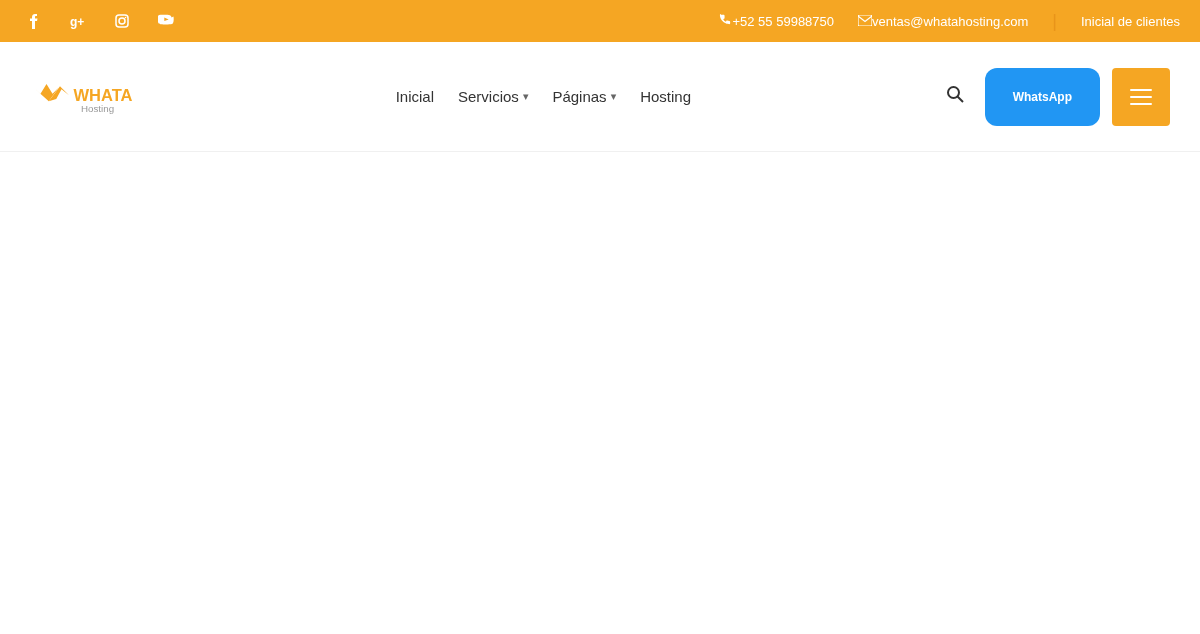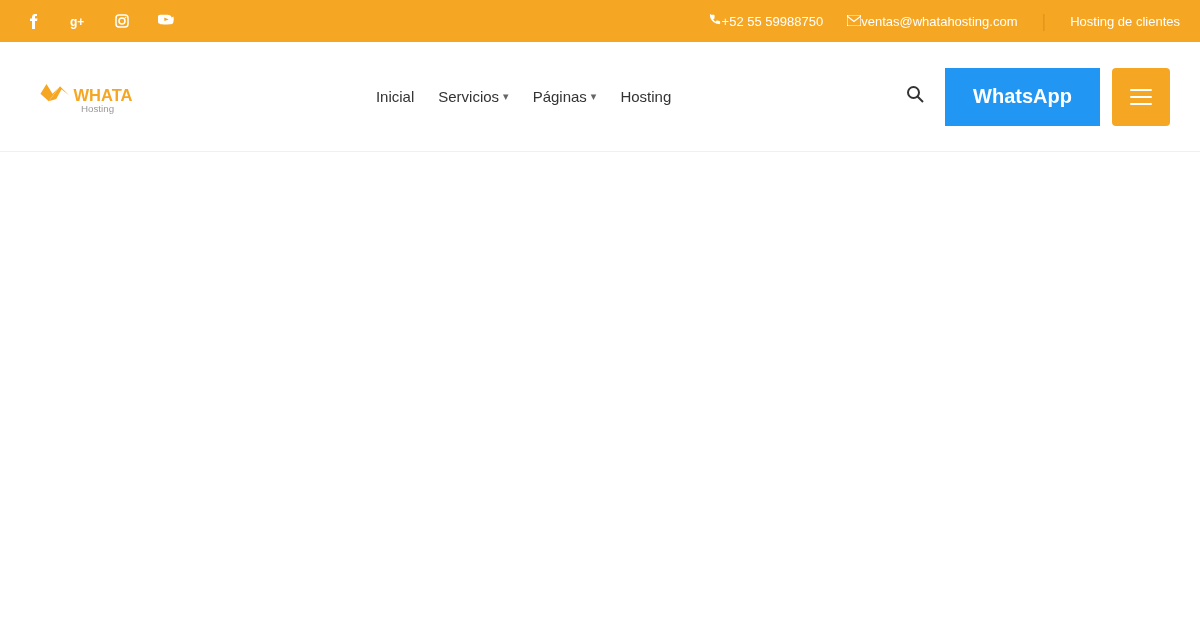--- a/index.html
+++ b/index.html
@@ -104,24 +104,24 @@
       cursor: pointer;
       font-size: 18px;
       color: #333;
       padding: 8px;
     }
     .whatsapp-btn {
       background: #2196f3;
       color: #fff;
       border: none;
       padding: 16px 28px;
-      font-size: 20px;
+      font-size: 12px;
       font-weight: bold;
       cursor: pointer;
-      border-radius: 0;
+      border-radius: 12px;
       height: 58px;
       text-align: right;
     }
     .menu-btn {
       background: #f5a623;
       color: #fff;
       border: none;
       width: 58px;
       height: 58px;
       font-size: 20px;
@@ -187,21 +187,21 @@
     <div class="top-contact-item">
       <span class="icon-small">
         <svg width="14" height="11" viewBox="0 0 14 11" fill="white">
           <rect x="0" y="0" width="14" height="11" rx="1.5" fill="none" stroke="white" stroke-width="1.2"></rect>
           <polyline points="0,1 7,6.5 14,1" fill="none" stroke="white" stroke-width="1.2"></polyline>
         </svg>
       </span>
       <span>ventas@whatahosting.com</span>
     </div>
     <span class="divider-v">|</span>
-    <a class="portal-link">Hosting de clientes</a>
+    <a class="portal-link">Inicial de clientes</a>
   </div>
 </div>
 
 <div class="main-nav">
 
   <div class="logo-area">
     <svg class="logo-svg" viewBox="0 0 160 65" xmlns="http://www.w3.org/2000/svg">
 
       <g>
 

